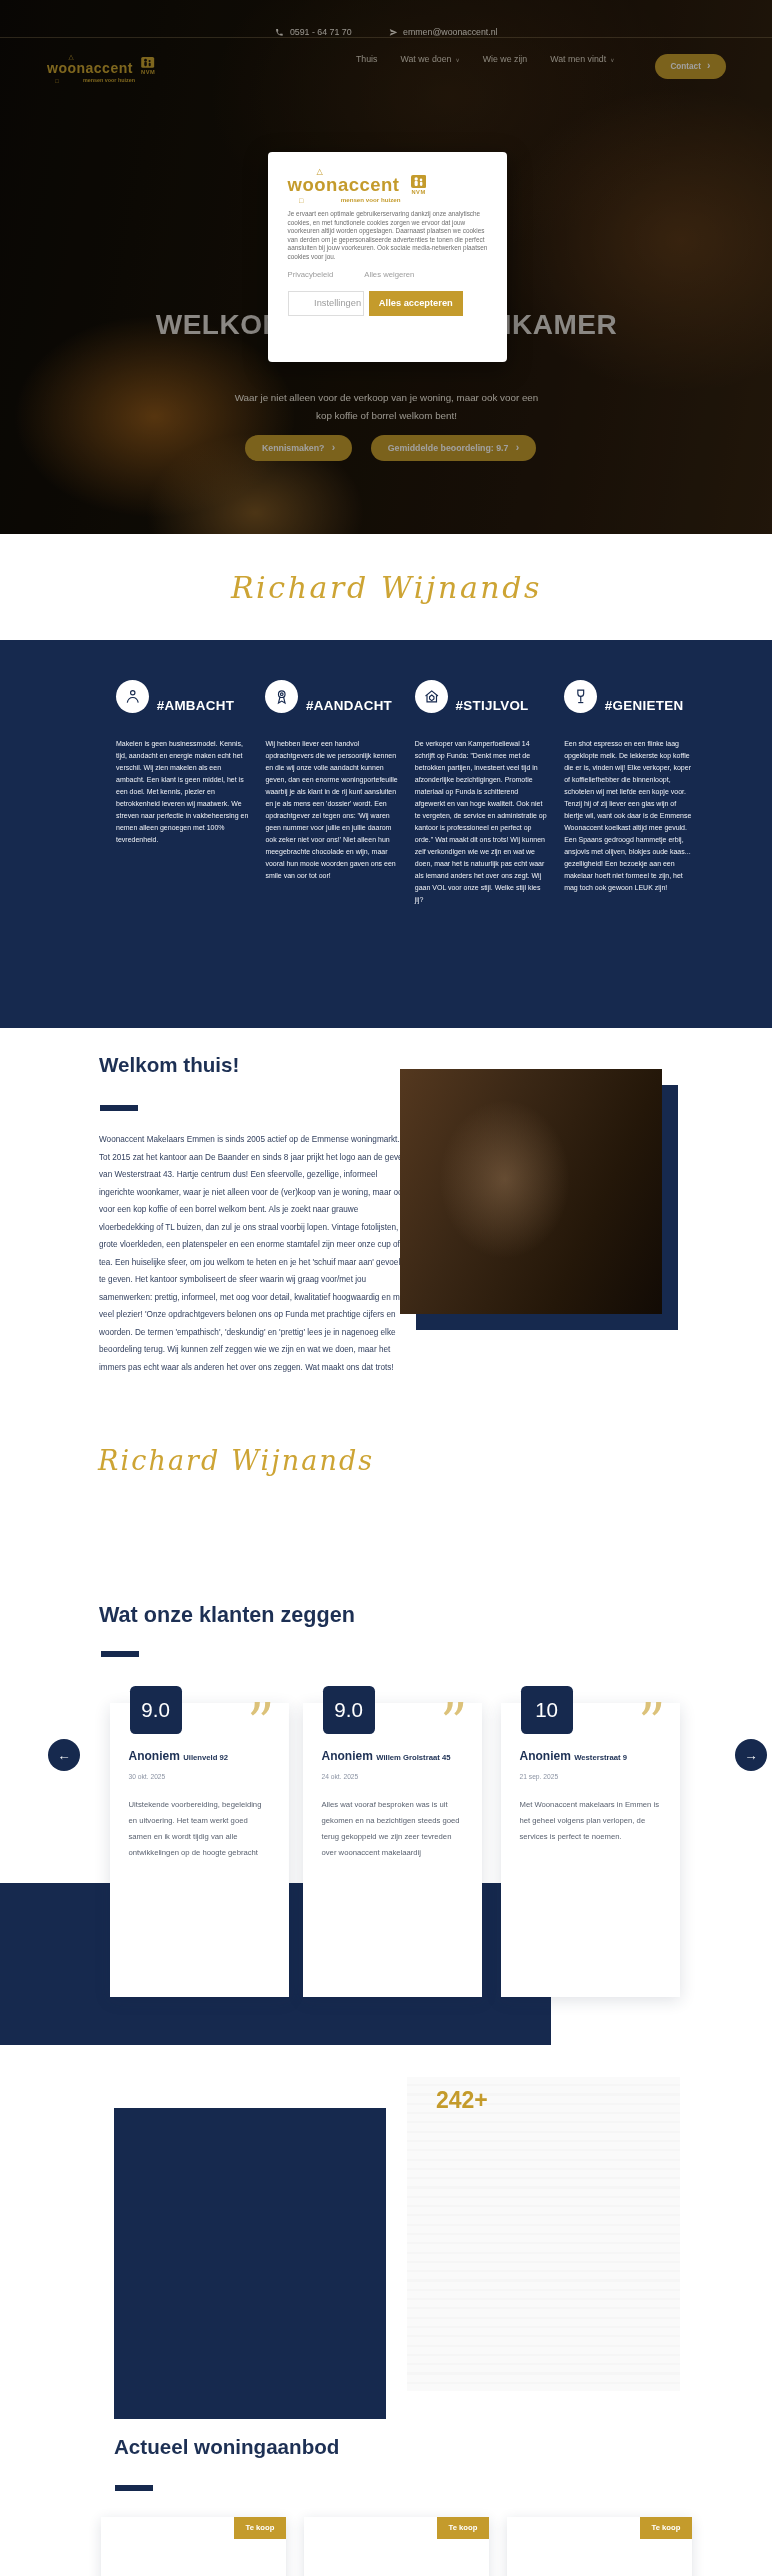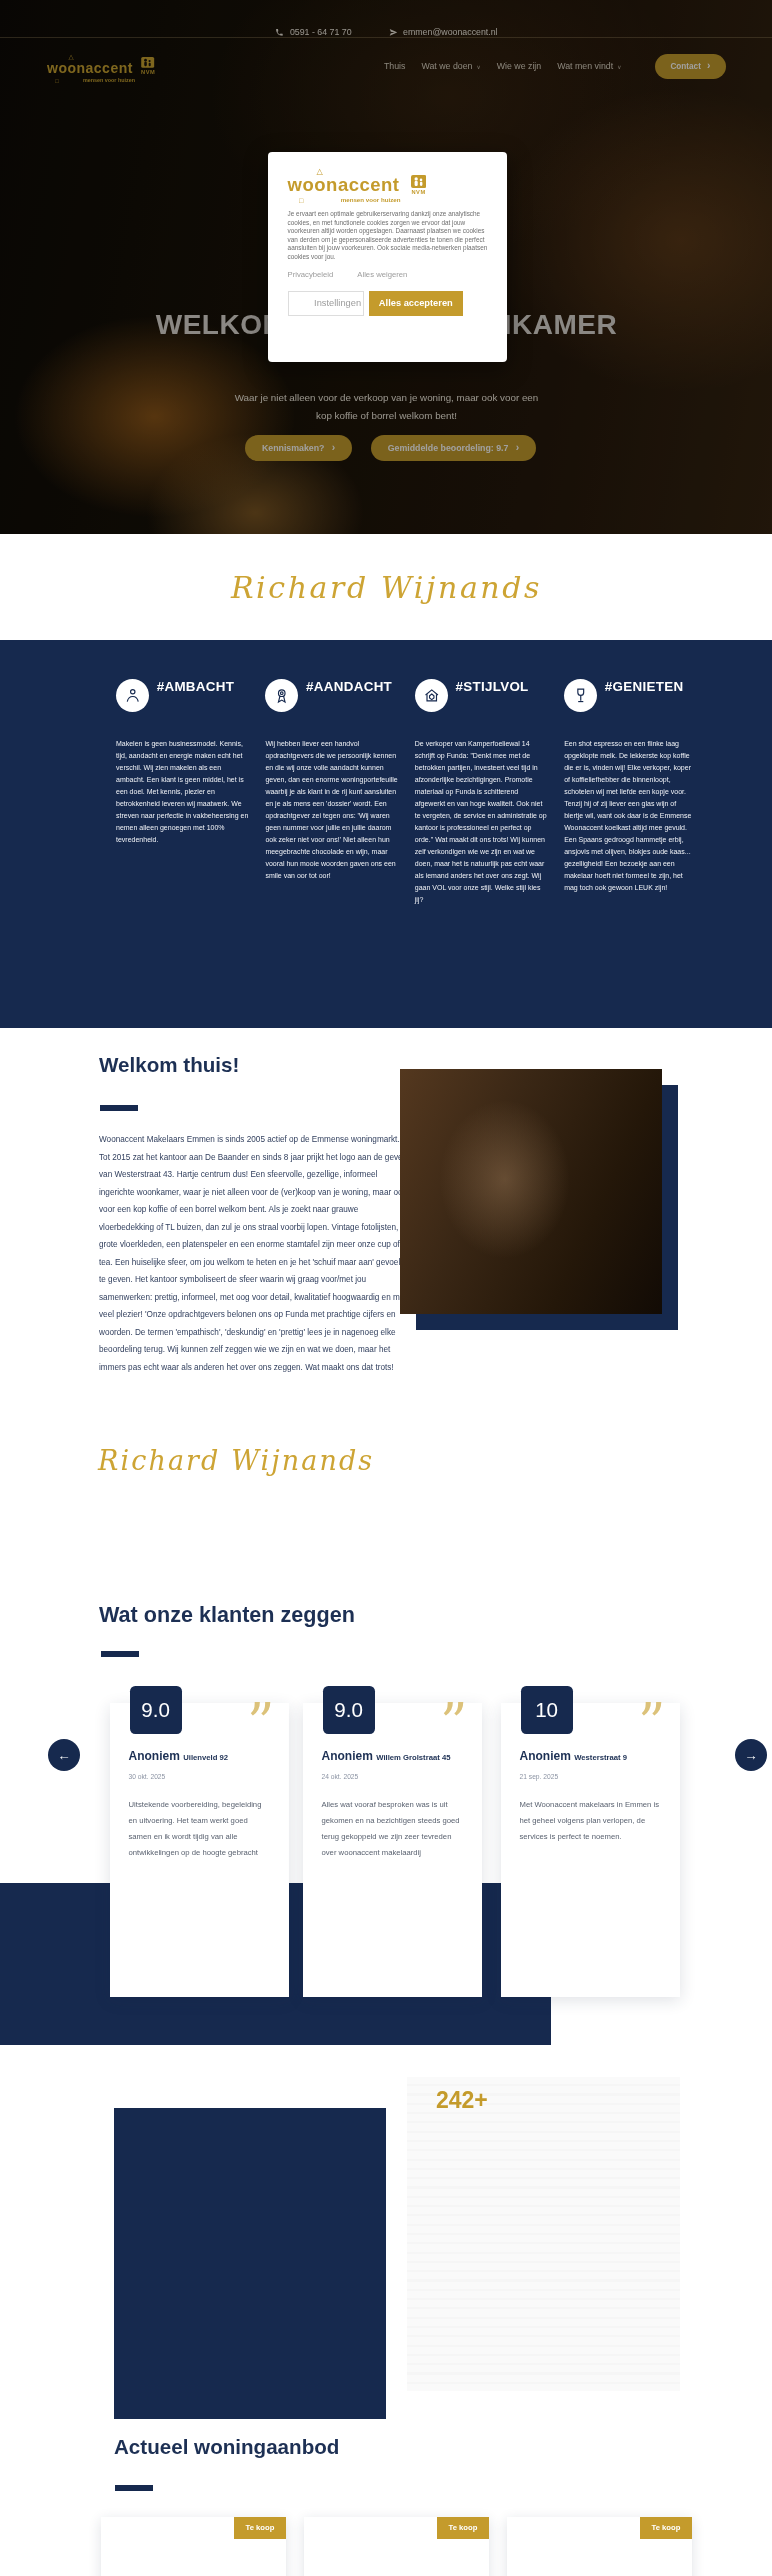--- a/index.html
+++ b/index.html
@@ -13,21 +13,21 @@
       radial-gradient(216px 155px at 20% 78%, rgba(233,140,37,.55), transparent 65%),
       radial-gradient(155px 113px at 33% 96%, rgba(255,175,70,.42), transparent 70%),
       radial-gradient(268px 216px at 88% 45%, rgba(150,92,38,.42), transparent 70%),
       radial-gradient(330px 216px at 58% 18%, rgba(85,52,22,.35), transparent 72%),
       linear-gradient(100deg,#0b0805 0%,#171007 40%,#22150a 70%,#32210f 100%);}
   .hero-dim{position:absolute;inset:0;background:rgba(5,4,2,.38);z-index:2;}
   .topbar{position:absolute;top:0;left:0;right:0;height:37px;display:flex;justify-content:center;align-items:flex-end;gap:37px;color:#efe9df;font-size:8.8px;border-bottom:0.5px solid rgba(165,145,105,.38);z-index:1;}
   .topbar-item{display:flex;align-items:center;gap:5.7px;}
   .ic{flex:none;}
   .nav{position:absolute;top:37px;left:0;right:0;height:58px;display:flex;align-items:center;padding:0 47px;box-sizing:border-box;z-index:1;}
-  .menu{margin-left:auto;display:flex;align-items:center;gap:16px;color:#ddd5c6;font-size:8.8px;}
+  .menu{margin-left:auto;display:flex;align-items:flex-start;gap:23px;color:#ddd5c6;font-size:8.8px;}
   .menu-item{display:flex;align-items:center;gap:4.1px;cursor:pointer;}
   .contact-btn{margin-left:17.5px;background:#C49B2C;color:#fff;font-weight:bold;border-radius:515px;height:25px;padding:0 15.5px;font-size:8.2px;display:flex;align-items:center;gap:6.2px;cursor:pointer;}
   .arrow-glyph::before{content:'\203A';font-size:10.3px;line-height:1;}
   .chev-down::before{content:'\2228';font-size:5.7px;opacity:.8;}
 
   .hero-title{position:absolute;top:309px;left:0;right:0;text-align:center;font-size:28px;font-weight:bold;color:#ddd9d3;letter-spacing:0.5px;z-index:1;white-space:nowrap;}
   .hero-sub{position:absolute;top:389px;left:0;right:0;text-align:center;color:#f0ead e;color:#f0eade;font-size:9.8px;line-height:17.5px;z-index:1;}
   .hero-sub .inner{display:inline-block;width:319px;}
   .hero-btns{position:absolute;top:435px;left:0;right:0;display:flex;justify-content:center;gap:19.6px;z-index:1;padding-left:8px;}
   .hero-btn{background:#C49B2C;color:#fff;height:26px;border-radius:515px;padding:0 16.5px;display:flex;align-items:center;gap:7.2px;font-weight:bold;font-size:8.8px;cursor:pointer;}
@@ -49,35 +49,35 @@
   .cd-logo{position:relative;display:flex;align-items:flex-end;gap:11.3px;margin:2.1px 0 15.5px;}
   .cd-wrap{position:relative;color:#C49B2C;}
   .cd-word{font-weight:bold;font-size:18.5px;letter-spacing:0.5px;line-height:1;}
   .cd-tri{position:absolute;top:-9.8px;left:29px;font-size:8.2px;color:#C49B2C;}
   .cd-tri::before{content:'\25B3';}
   .cd-sq{position:absolute;bottom:-10.8px;left:11.3px;font-size:7.2px;color:#C49B2C;}
   .cd-sq::before{content:'\25A1';}
   .cd-tagline{position:absolute;right:-1px;bottom:-8.8px;font-size:6.2px;font-weight:bold;color:#C49B2C;white-space:nowrap;}
   .cd-nvm{display:flex;flex-direction:column;align-items:center;gap:1px;color:#C49B2C;}
   .cd-text{color:#6f6f6f;font-size:6.4px;line-height:8.5px;margin-bottom:9.3px;}
-  .cd-links{display:flex;gap:24px;color:#9c9c9c;font-size:7.7px;margin-bottom:11.3px;}
+  .cd-links{display:flex;gap:31px;color:#9c9c9c;font-size:7.7px;margin-bottom:11.3px;}
   .cd-links span{cursor:pointer;}
   .cd-btns{display:flex;gap:5.2px;}
   .btn-settings{width:76px;height:25px;border:0.5px solid #ddd;color:#9c9c9c;font-size:9.3px;display:flex;align-items:center;justify-content:center;background:#fff;cursor:pointer;box-sizing:border-box;padding-left:24px;}
   .btn-accept{width:94px;height:25px;background:#C49B2C;color:#fff;font-weight:bold;font-size:9.3px;display:flex;align-items:center;justify-content:center;cursor:pointer;}
 
   
   .sigstrip{height:106px;background:#fff;display:flex;align-items:center;justify-content:center;}
   .signature{font-family:"DejaVu Serif",serif;font-style:italic;color:#CDA434;font-size:30px;letter-spacing:2.6px;}
 
   
   .pillars{height:388px;background:#16294E;color:#fff;}
   .pillars-row{position:absolute;left:116px;top:39px;width:581px;display:flex;gap:16.5px;}
   .pillar{flex:1;min-width:0;}
-  .pillar-head{display:flex;align-items:flex-start;gap:7.7px;height:34px;}
+  .pillar-head{display:flex;align-items:flex-end;gap:7.7px;height:34px;}
   .pillar-circle{width:33px;height:33px;border-radius:50%;background:#fff;color:#16294E;display:flex;align-items:center;justify-content:center;flex:none;}
   .pillar-tag{font-size:13.4px;font-weight:bold;letter-spacing:0.3px;white-space:nowrap;}
   .pillar-text{margin-top:25px;font-size:7px;line-height:12px;color:#f2f4f8;}
 
   
   .welcome{height:513px;background:#fff;padding-left:12px;}
   .w-heading{position:absolute;left:99px;top:25px;font-size:20.6px;font-weight:bold;color:#1d3054;}
   .w-bar{position:absolute;left:100px;top:77px;width:38px;height:6.2px;background:#16294E;}
   .w-text{position:absolute;left:99px;top:103px;width:309px;font-size:8.2px;line-height:17.5px;color:#33415f;}
   .w-photo-bg{position:absolute;left:416px;top:57px;width:262px;height:245px;background:#16294E;}

